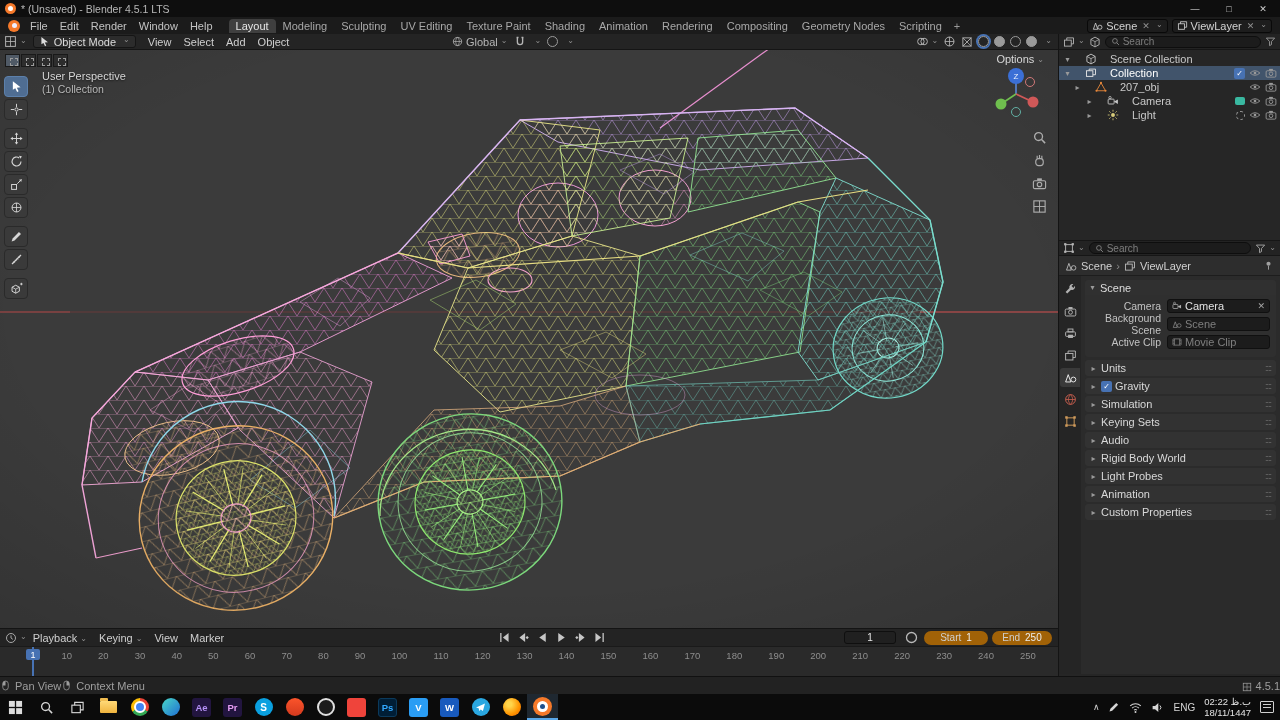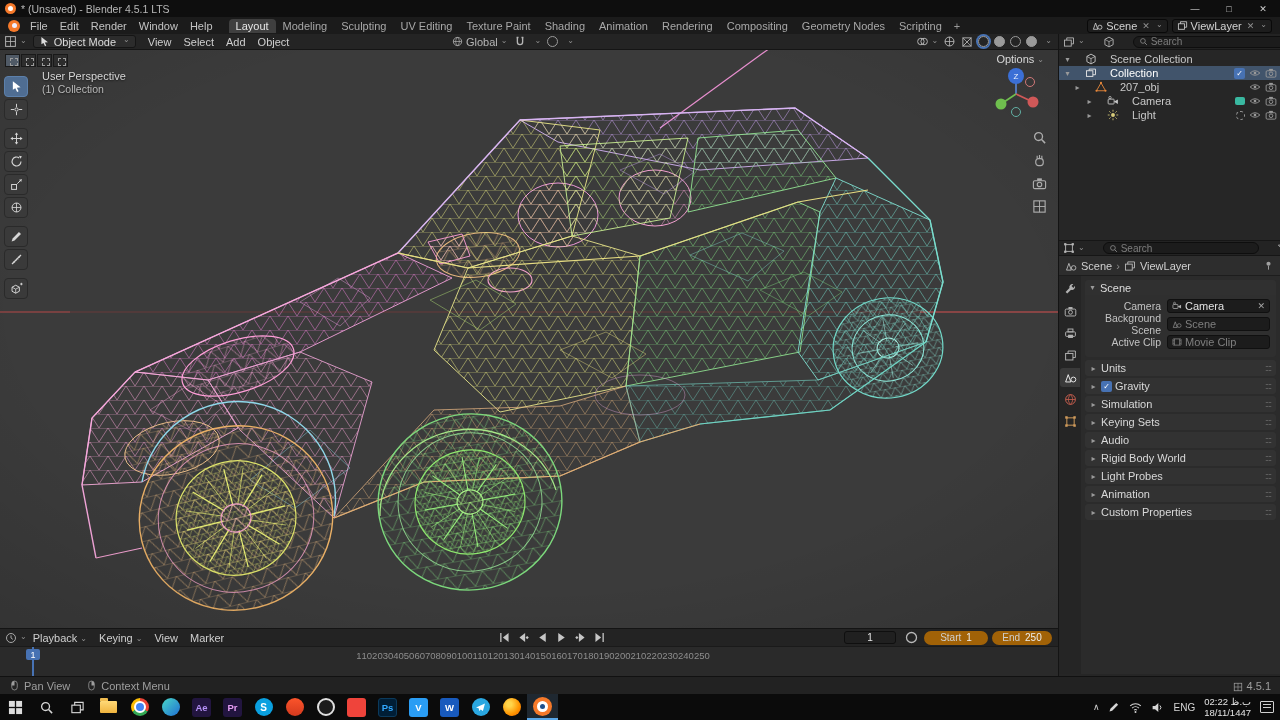--- a/index.html
+++ b/index.html
@@ -59,21 +59,21 @@
 .tbtn{width:24px;height:21px;background:#3a3a3a;border:1px solid #2a2a2a;border-radius:4px;
   display:flex;align-items:center;justify-content:center;color:#d6d6d6}
 .tbtn.active{background:#4f6d92;border-color:#5c80ab;color:#fff}
 .tbtn.gap{margin-top:6px}
 #gizmo{position:absolute;right:14px;top:14px}
 .navcol{position:absolute;right:11px;display:flex;flex-direction:column;gap:8px;color:#c2c2c2}
 .navcol svg{opacity:.85}
 
 
 #right{position:absolute;top:34px;right:0;width:222px;height:642px;background:#262626;border-left:1px solid #141414}
-.ed-head{height:16px;background:#232323;border-bottom:1px solid #161616;display:flex;align-items:center;gap:18px;padding:0 4px}
+.ed-head{height:16px;background:#232323;border-bottom:1px solid #161616;display:flex;align-items:center;gap:4px;padding:0 4px}
 .srch{flex:1;display:flex;align-items:center;gap:3px;background:#1c1c1c;border:1px solid #0e0e0e;border-radius:8px;height:12px;padding:0 5px}
 .srch input{flex:1;background:transparent;border:none;outline:none;color:#cfcfcf;font-size:10px;font-family:inherit;min-width:0}
 .srch input::placeholder{color:#7d7d7d}
 #ol-body{height:190px;background:#262626;padding-top:2px;position:relative}
 .orow{height:14px;display:flex;align-items:center;gap:13px;padding-left:4px;color:#c9c9c9;position:relative}
 .orow.sel{background:#41546b;color:#fff}
 .tw{width:9px;color:#9a9a9a;font-size:8px;text-align:center}
 .tw.open::before{content:"▾"}
 .tw.closed::before{content:"▸"}
 .orow .ricons{position:absolute;right:3px;display:flex;align-items:center;gap:4px;color:#9a9a9a}
@@ -105,29 +105,29 @@
 #tl-head{height:18px;display:flex;align-items:center;padding:0 5px;position:relative;border-bottom:1px solid #1a1a1a}
 #tl-transport{position:absolute;left:496px;display:flex;align-items:center;gap:3px;color:#c6c6c6}
 .tpb{width:16px;height:14px;display:flex;align-items:center;justify-content:center}
 #framefld{position:absolute;right:162px;width:52px;height:13px;background:#202020;border:1px solid #0f0f0f;border-radius:3px;
   display:flex;align-items:center;justify-content:center;color:#e8e8e8;font-size:10px}
 #autokey{position:absolute;right:140px;color:#b9b9b9}
 .pill{position:absolute;height:14px;background:#a16207;border-radius:8px;display:flex;align-items:center;
   justify-content:center;gap:5px;font-size:10px;color:#cfcfcf}
 .pill b{font-weight:normal;color:#ececec}
 #tl-ruler{position:relative;height:30px;background:#2a2a2a}
-.ticks{position:absolute;left:30px;right:22px;top:3px;display:flex;justify-content:center;
+.ticks{position:absolute;left:30px;right:22px;top:3px;display:flex;justify-content:space-between;
   font-size:9.5px;color:#8e8e8e}
 #playhead{position:absolute;left:32px;top:0;width:2px;height:30px;background:#4772b3}
 #playchip{position:absolute;left:26px;top:2px;min-width:14px;height:11px;background:#4772b3;border-radius:2px;
   color:#fff;font-size:9px;display:flex;align-items:center;justify-content:center;padding:0 2px}
 
 
 #statusbar{position:absolute;top:676px;left:0;width:1280px;height:18px;background:#222;
-  display:flex;align-items:center;gap:16px;padding:0 9px;color:#9e9e9e;border-top:1px solid #111}
+  display:flex;align-items:center;padding:0 0;color:#9e9e9e;border-top:1px solid #111}
 #statusbar .sbitem{display:flex;align-items:center;gap:4px}
 #statusbar .ver{margin-left:auto;display:flex;align-items:flex-end;gap:4px}
 
 
 #taskbar{position:absolute;top:694px;left:0;width:1280px;height:26px;background:#0b0b0b;display:flex;align-items:center}
 .tslot{width:31px;height:26px;display:flex;align-items:center;justify-content:center;flex:none}
 .tslot.active{background:rgba(120,170,220,.18);border-bottom:2px solid #5aa7e8}
 .folder{width:17px;height:12px;background:linear-gradient(#ffd977,#f0b43e);border-radius:1px;position:relative}
 .folder::before{content:"";position:absolute;top:-3px;left:0;width:8px;height:3px;background:#f0bc50;border-radius:1px 1px 0 0}
 .circle{width:18px;height:18px;border-radius:50%;display:flex;align-items:center;justify-content:center;

